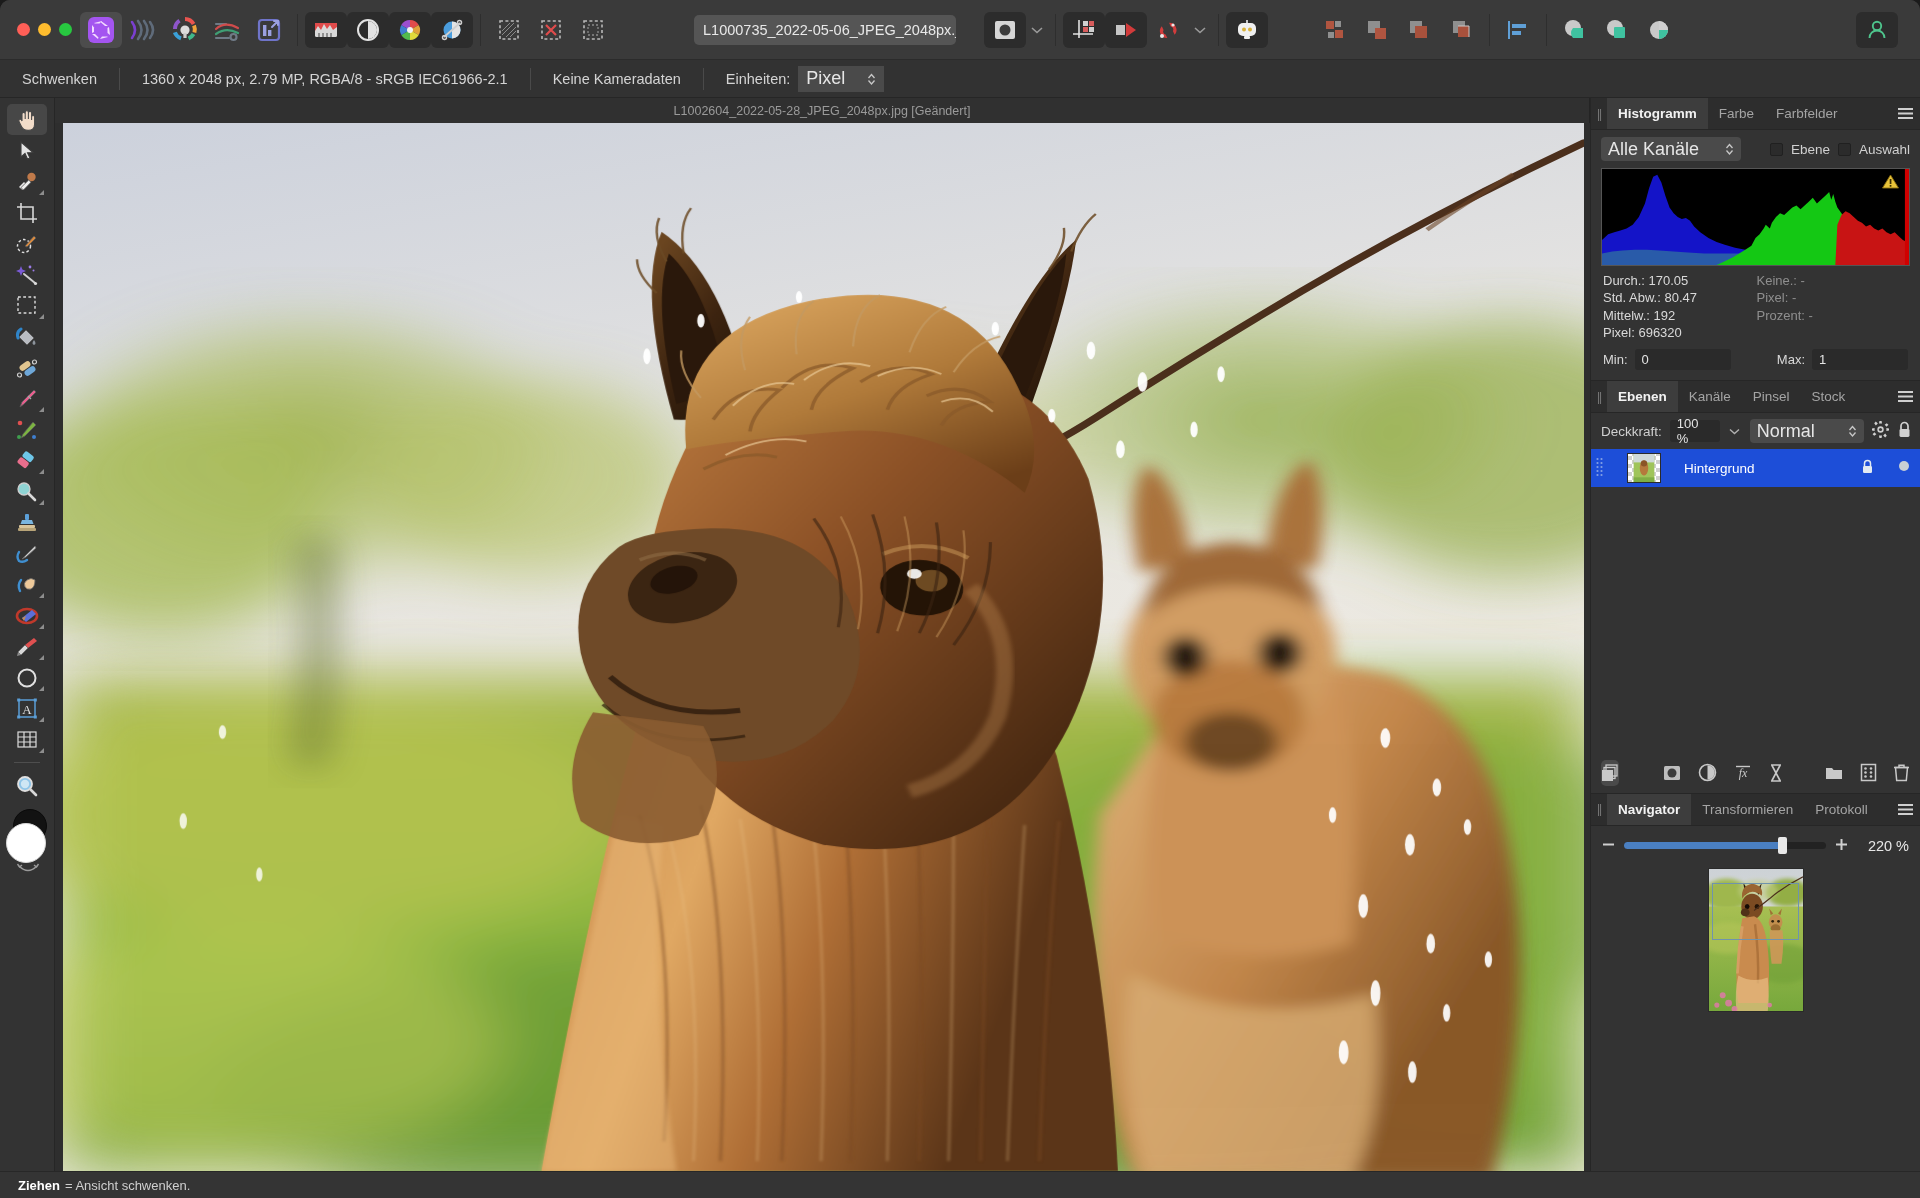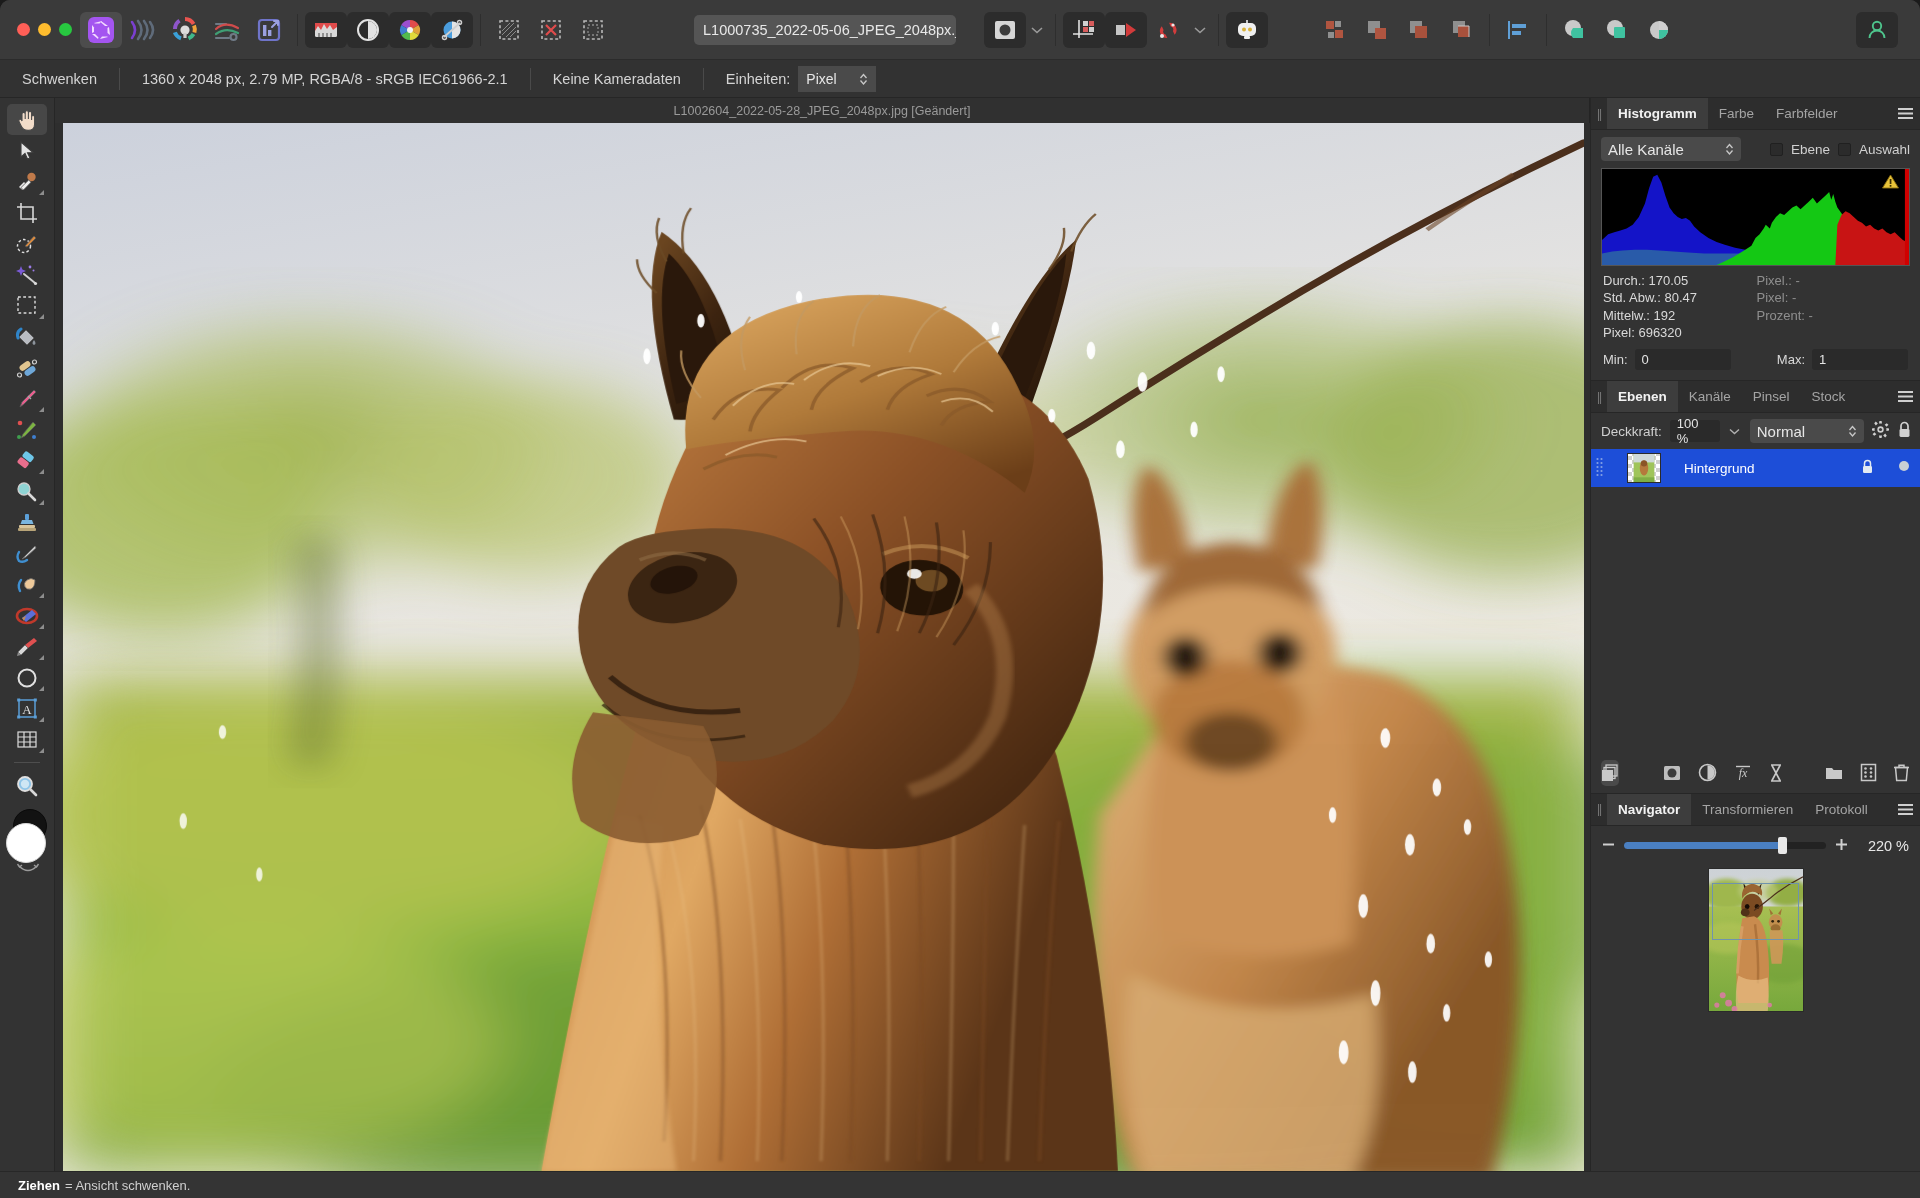--- a/index.html
+++ b/index.html
@@ -58,21 +58,21 @@
     background: #323232;
     display: flex; align-items: center;
     color: #d4d4d4; font-size: 14.5px;
     border-bottom: 1px solid #262626;
   }
   .ctxitem { padding: 0 22px; white-space: nowrap; }
   .ctxsep { width: 1px; height: 22px; background: #4a4a4a; }
   .unitsel {
     height: 26px; background: #4a4a4a; border-radius: 0;
     display: flex; align-items: center; padding: 0 8px; gap: 22px;
-    color: #e6e6e6; font-size: 14px; margin-left: 8px;
+    color: #e6e6e6; font-size: 18px; margin-left: 8px;
   }
 
   
   .main { flex: 1; display: flex; min-height: 0; }
 
   
   .tools {
     width: 55px; flex: 0 0 55px;
     background: #333;
     display: flex; flex-direction: column; align-items: center;
@@ -123,21 +123,21 @@
     padding: 0 11px; display: flex; align-items: center;
     font-size: 13.5px; color: #a4a4a4; white-space: nowrap;
   }
   .ptab.active { background: #3d3d3d; color: #f2f2f2; font-weight: bold; }
   .hamb { margin-left: auto; width: 30px; display: flex; align-items: center; justify-content: center; }
 
   .panelrow { display: flex; align-items: center; padding: 7px 10px; gap: 8px; font-size: 13.5px; color: #d0d0d0; }
   .selectbox {
     height: 24px; background: #4a4a4a; border-radius: 4px;
     display: flex; align-items: center; justify-content: space-between;
-    padding: 0 7px; color: #e6e6e6; font-size: 15px;
+    padding: 0 7px; color: #e6e6e6; font-size: 18px;
   }
   .cbox { width: 13px; height: 13px; background: #2b2b2b; border-radius: 2px; border: 1px solid #202020; }
 
   .histwrap { padding: 0 10px; }
   .hist { position: relative; height: 98px; background: #000; border: 1px solid #555; overflow: hidden; }
   .hist svg { display: block; width: 100%; height: 100%; }
   .warn { position: absolute; right: 10px; top: 5px; }
 
   .stats { display: flex; padding: 6px 10px 2px 12px; font-size: 13px; }
   .stats .col { width: 50%; }
@@ -995,21 +995,21 @@
           <div class="l"><span>Durch.:</span>
             <span>170.05</span></div>
           <div class="l"><span>Std. Abw.:</span>
             <span>80.47</span></div>
           <div class="l"><span>Mittelw.:</span>
             <span>192</span></div>
           <div class="l"><span>Pixel:</span>
             <span>696320</span></div>
         </div>
         <div class="col">
-          <div class="d"><span>Pixel.:</span>
+          <div class="d"><span>Keine.:</span>
             <span>-</span></div>
           <div class="d"><span>Pixel:</span>
             <span>-</span></div>
           <div class="d"><span>Prozent:</span>
             <span>-</span></div>
         </div>
       </div>
 
       <div class="minmax">
         <span>Min:</span>

